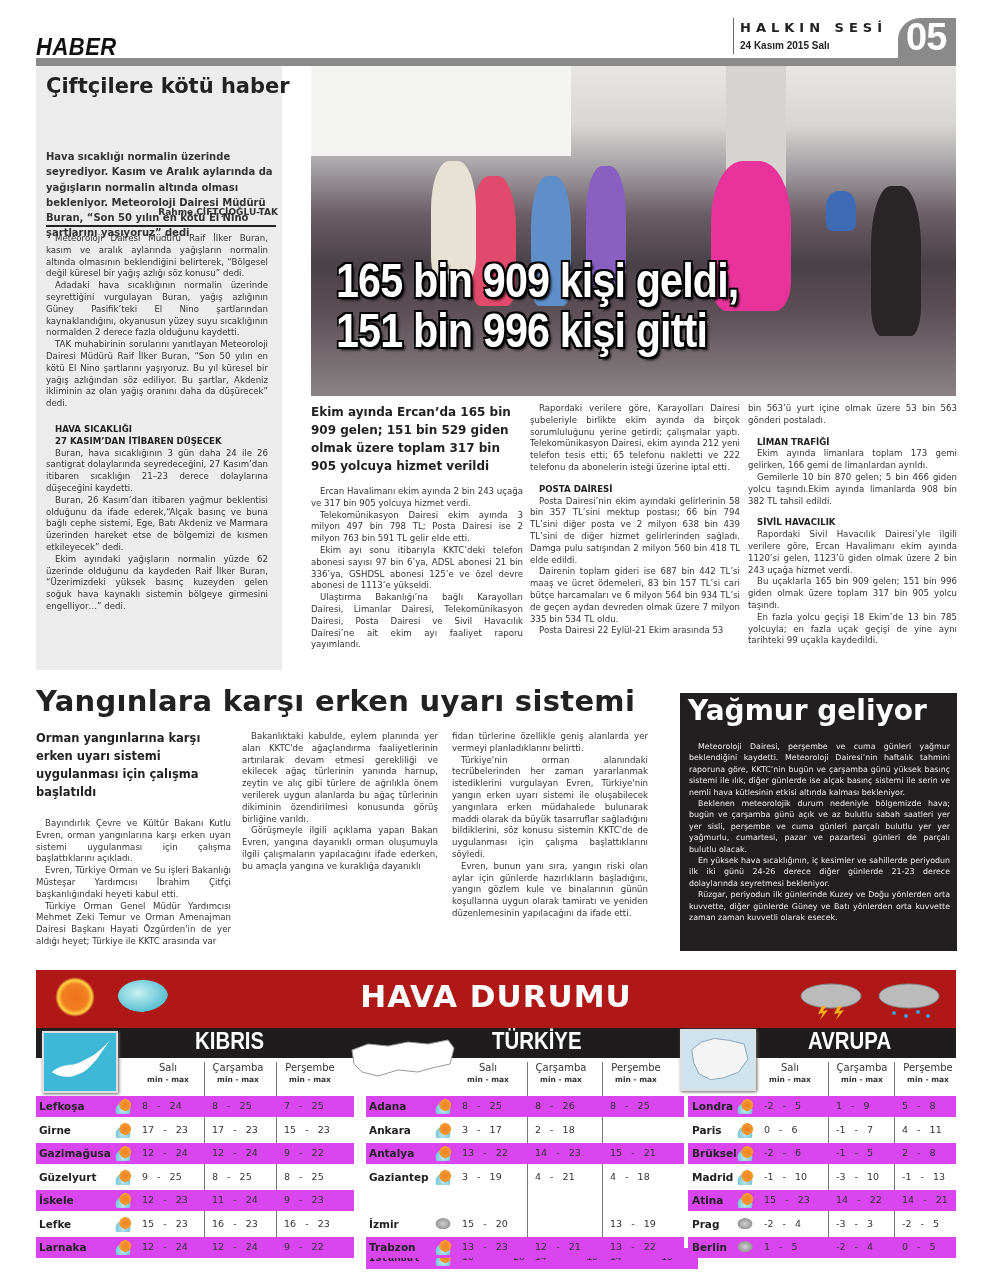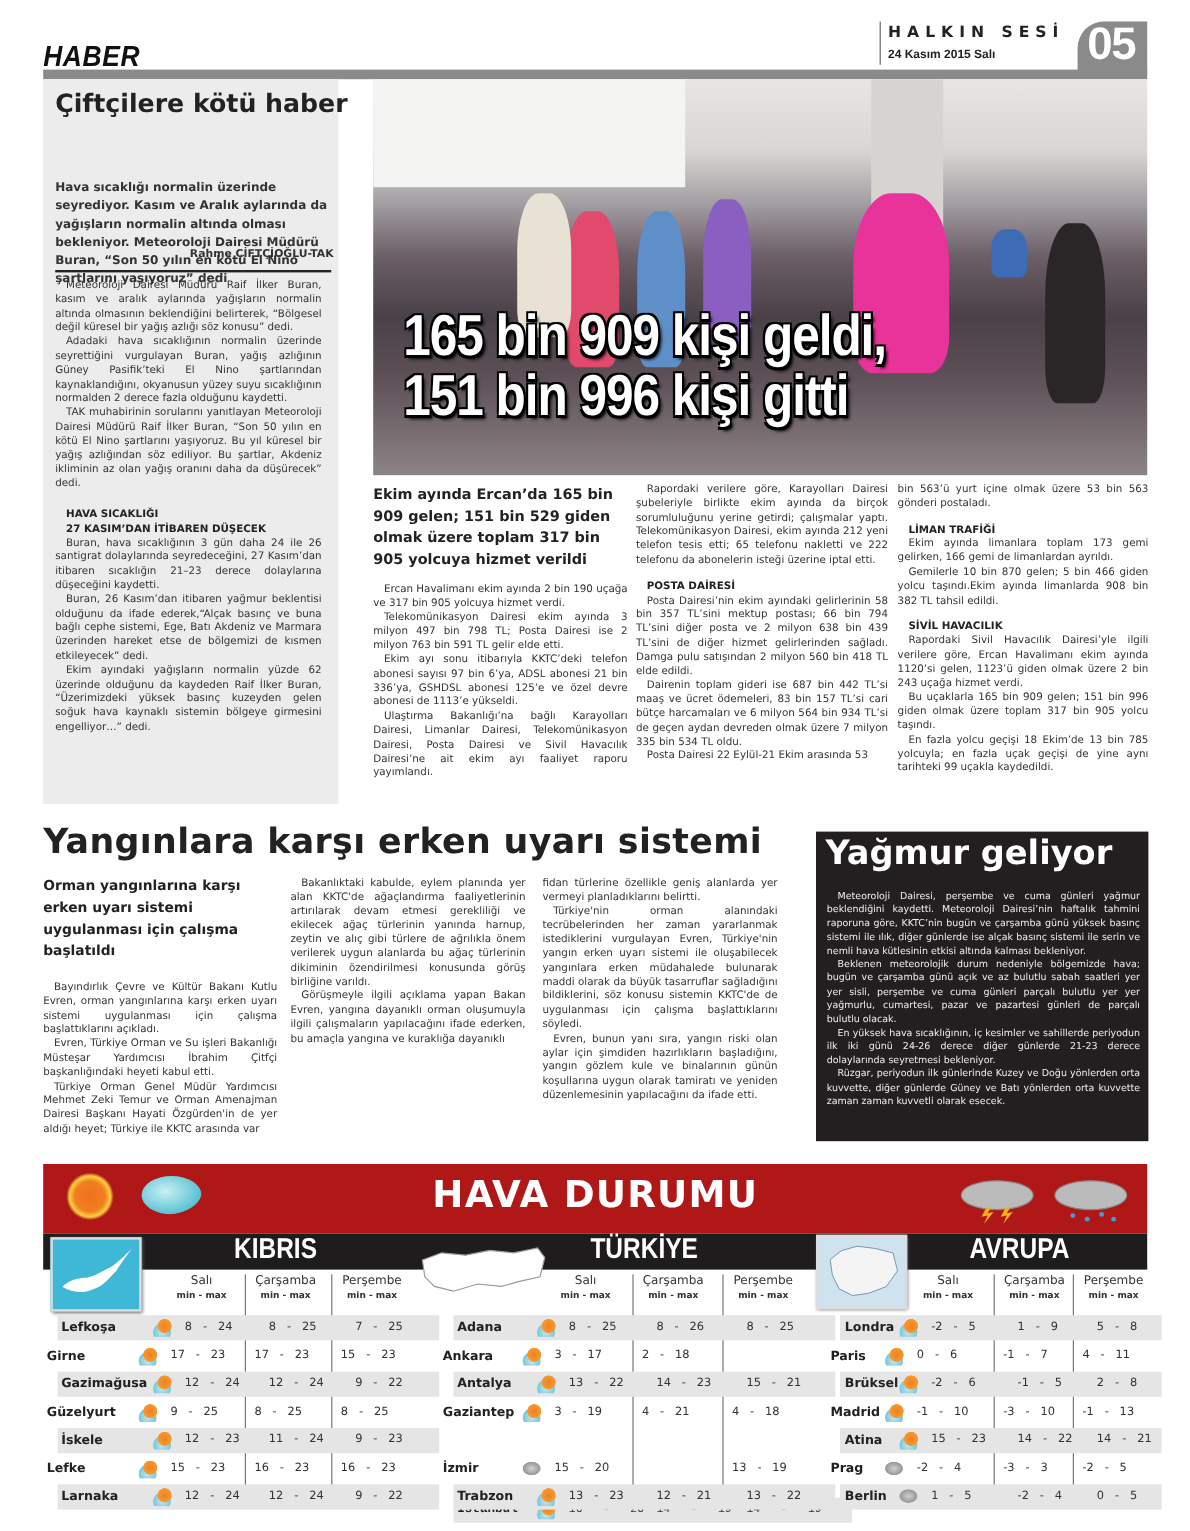--- a/index.html
+++ b/index.html
@@ -74,21 +74,21 @@
   #wx-icon-cloud { left: 118px; top: 980px; width: 50px; height: 32px; border-radius: 50%; background: radial-gradient(ellipse at 40% 40%, #c9f0f4, #58c1d1 70%, transparent 72%); }
   #wx-icon-storm { left: 798px; top: 980px; width: 66px; height: 40px; }
   #wx-icon-rain { left: 876px; top: 980px; width: 66px; height: 40px; }
 
   .day-head { position: absolute; text-align: center; font-size: 9.5px; color: #333; }
   .day-head .d { font-size: 10px; }
   .day-head .mm { font-size: 7.5px; font-weight: bold; margin-top: 2px; white-space: nowrap; }
   .vdiv { position: absolute; width: 1px; background: #777; }
 
   .wx-row { position: absolute; height: 21px; }
-  .wx-row.shade { background: #e5e5e5; margin-left: 12px; }
+  .wx-row.shade { background: #d946ef; }
   .city { position: absolute; font-size: 10.5px; font-weight: bold; color: #222; top: 4px; }
   .cond { position: absolute; top: 3px; width: 22px; height: 15px; }
   .cond.partly { background: radial-gradient(circle at 60% 40%, #f08020 0%, #f59a30 35%, transparent 38%), radial-gradient(ellipse at 50% 75%, #bfe8f0 0%, #7cc8da 45%, transparent 50%); }
   .cond.cloudy { background: radial-gradient(ellipse at 50% 45%, #d0d0d0 0%, #999 45%, transparent 50%); }
   .temp { position: absolute; top: 4px; font-size: 9.5px; color: #333; white-space: nowrap; }
 </style>
 </head>
 <body>
 
 <div class="abs" id="section-label">HABER</div>
@@ -126,21 +126,21 @@
   <div class="blob" style="left:560px;top:120px;width:50px;height:150px;background:#2a2628"></div>
   <div class="blob" style="left:515px;top:125px;width:30px;height:40px;background:#3e6bb5"></div>
 </div>
 <div class="abs" id="photo-headline">
   <div>165 bin 909 kişi geldi,</div>
   <div>151 bin 996 kişi gitti</div>
 </div>
 
 <div class="abs" id="deck">Ekim ayında Ercan’da 165 bin 909 gelen; 151 bin 529 giden olmak üzere toplam 317 bin 905 yolcuya hizmet verildi</div>
 <div class="abs body-text" id="col2">
-  <p>Ercan Havalimanı ekim ayında 2 bin 190 uçağa ve 317 bin 905 yolcuya hizmet verdi.</p>
+  <p>Ercan Havalimanı ekim ayında 2 bin 243 uçağa ve 317 bin 905 yolcuya hizmet verdi.</p>
   <p>Telekomünikasyon Dairesi ekim ayında 3 milyon 497 bin 798 TL; Posta Dairesi ise 2 milyon 763 bin 591 TL gelir elde etti.</p>
   <p>Ekim ayı sonu itibarıyla KKTC’deki telefon abonesi sayısı 97 bin 6’ya, ADSL abonesi 21 bin 336’ya, GSHDSL abonesi 125’e ve özel devre abonesi de 1113’e yükseldi.</p>
   <p>Ulaştırma Bakanlığı’na bağlı Karayolları Dairesi, Limanlar Dairesi, Telekomünikasyon Dairesi, Posta Dairesi ve Sivil Havacılık Dairesi’ne ait ekim ayı faaliyet raporu yayımlandı.</p>
 </div>
 <div class="abs body-text col-text" id="col3">
   <p>Rapordaki verilere göre, Karayolları Dairesi şubeleriyle birlikte ekim ayında da birçok sorumluluğunu yerine getirdi; çalışmalar yaptı. Telekomünikasyon Dairesi, ekim ayında 212 yeni telefon tesis etti; 65 telefonu nakletti ve 222 telefonu da abonelerin isteği üzerine iptal etti.</p>
   <h4>POSTA DAİRESİ</h4>
   <p>Posta Dairesi’nin ekim ayındaki gelirlerinin 58 bin 357 TL’sini mektup postası; 66 bin 794 TL’sini diğer posta ve 2 milyon 638 bin 439 TL’sini de diğer hizmet gelirlerinden sağladı. Damga pulu satışından 2 milyon 560 bin 418 TL elde edildi.</p>
   <p>Dairenin toplam gideri ise 687 bin 442 TL’si maaş ve ücret ödemeleri, 83 bin 157 TL’si cari bütçe harcamaları ve 6 milyon 564 bin 934 TL’si de geçen aydan devreden olmak üzere 7 milyon 335 bin 534 TL oldu.</p>
   <p>Posta Dairesi 22 Eylül-21 Ekim arasında 53</p>
@@ -163,21 +163,21 @@
   <p>Evren, Türkiye Orman ve Su işleri Bakanlığı Müsteşar Yardımcısı İbrahim Çitfçi başkanlığındaki heyeti kabul etti.</p>
   <p>Türkiye Orman Genel Müdür Yardımcısı Mehmet Zeki Temur ve Orman Amenajman Dairesi Başkanı Hayati Özgürden'in de yer aldığı heyet; Türkiye ile KKTC arasında var</p>
 </div>
 <div class="abs body-text fire-text" id="fire-col2">
   <p>Bakanlıktaki kabulde, eylem planında yer alan KKTC'de ağaçlandırma faaliyetlerinin artırılarak devam etmesi gerekliliği ve ekilecek ağaç türlerinin yanında harnup, zeytin ve alıç gibi türlere de ağrılıkla önem verilerek uygun alanlarda bu ağaç türlerinin dikiminin özendirilmesi konusunda görüş birliğine varıldı.</p>
   <p>Görüşmeyle ilgili açıklama yapan Bakan Evren, yangına dayanıklı orman oluşumuyla ilgili çalışmaların yapılacağını ifade ederken, bu amaçla yangına ve kuraklığa dayanıklı</p>
 </div>
 <div class="abs body-text fire-text" id="fire-col3">
   <p style="text-indent:0">fidan türlerine özellikle geniş alanlarda yer vermeyi planladıklarını belirtti.</p>
   <p>Türkiye'nin orman alanındaki tecrübelerinden her zaman yararlanmak istediklerini vurgulayan Evren, Türkiye'nin yangın erken uyarı sistemi ile oluşabilecek yangınlara erken müdahalede bulunarak maddi olarak da büyük tasarruflar sağladığını bildiklerini, söz konusu sistemin KKTC'de de uygulanması için çalışma başlattıklarını söyledi.</p>
-  <p>Evren, bunun yanı sıra, yangın riski olan aylar için şimdiden hazırlıkların başladığını, yangın gözlem kule ve binalarının günün koşullarına uygun olarak tamiratı ve yeniden düzenlemesinin yapılacağını da ifade etti.</p>
+  <p>Evren, bunun yanı sıra, yangın riski olan aylar için günlerde hazırlıkların başladığını, yangın gözlem kule ve binalarının günün koşullarına uygun olarak tamiratı ve yeniden düzenlemesinin yapılacağını da ifade etti.</p>
 </div>
 
 <div class="abs" id="rain-box"></div>
 <h2 class="abs" id="rain-title">Yağmur geliyor</h2>
 <div class="abs" id="rain-body">
   <p>Meteoroloji Dairesi, perşembe ve cuma günleri yağmur beklendiğini kaydetti. Meteoroloji Dairesi’nin haftalık tahmini raporuna göre, KKTC’nin bugün ve çarşamba günü yüksek basınç sistemi ile ılık, diğer günlerde ise alçak basınç sistemi ile serin ve nemli hava kütlesinin etkisi altında kalması bekleniyor.</p>
   <p>Beklenen meteorolojik durum nedeniyle bölgemizde hava; bugün ve çarşamba günü açık ve az bulutlu sabah saatleri yer yer sisli, perşembe ve cuma günleri parçalı bulutlu yer yer yağmurlu, cumartesi, pazar ve pazartesi günleri de parçalı bulutlu olacak.</p>
   <p>En yüksek hava sıcaklığının, iç kesimler ve sahillerde periyodun ilk iki günü 24-26 derece diğer günlerde 21-23 derece dolaylarında seyretmesi bekleniyor.</p>
   <p>Rüzgar, periyodun ilk günlerinde Kuzey ve Doğu yönlerden orta kuvvette, diğer günlerde Güney ve Batı yönlerden orta kuvvette zaman zaman kuvvetli olarak esecek.</p>
 </div>

